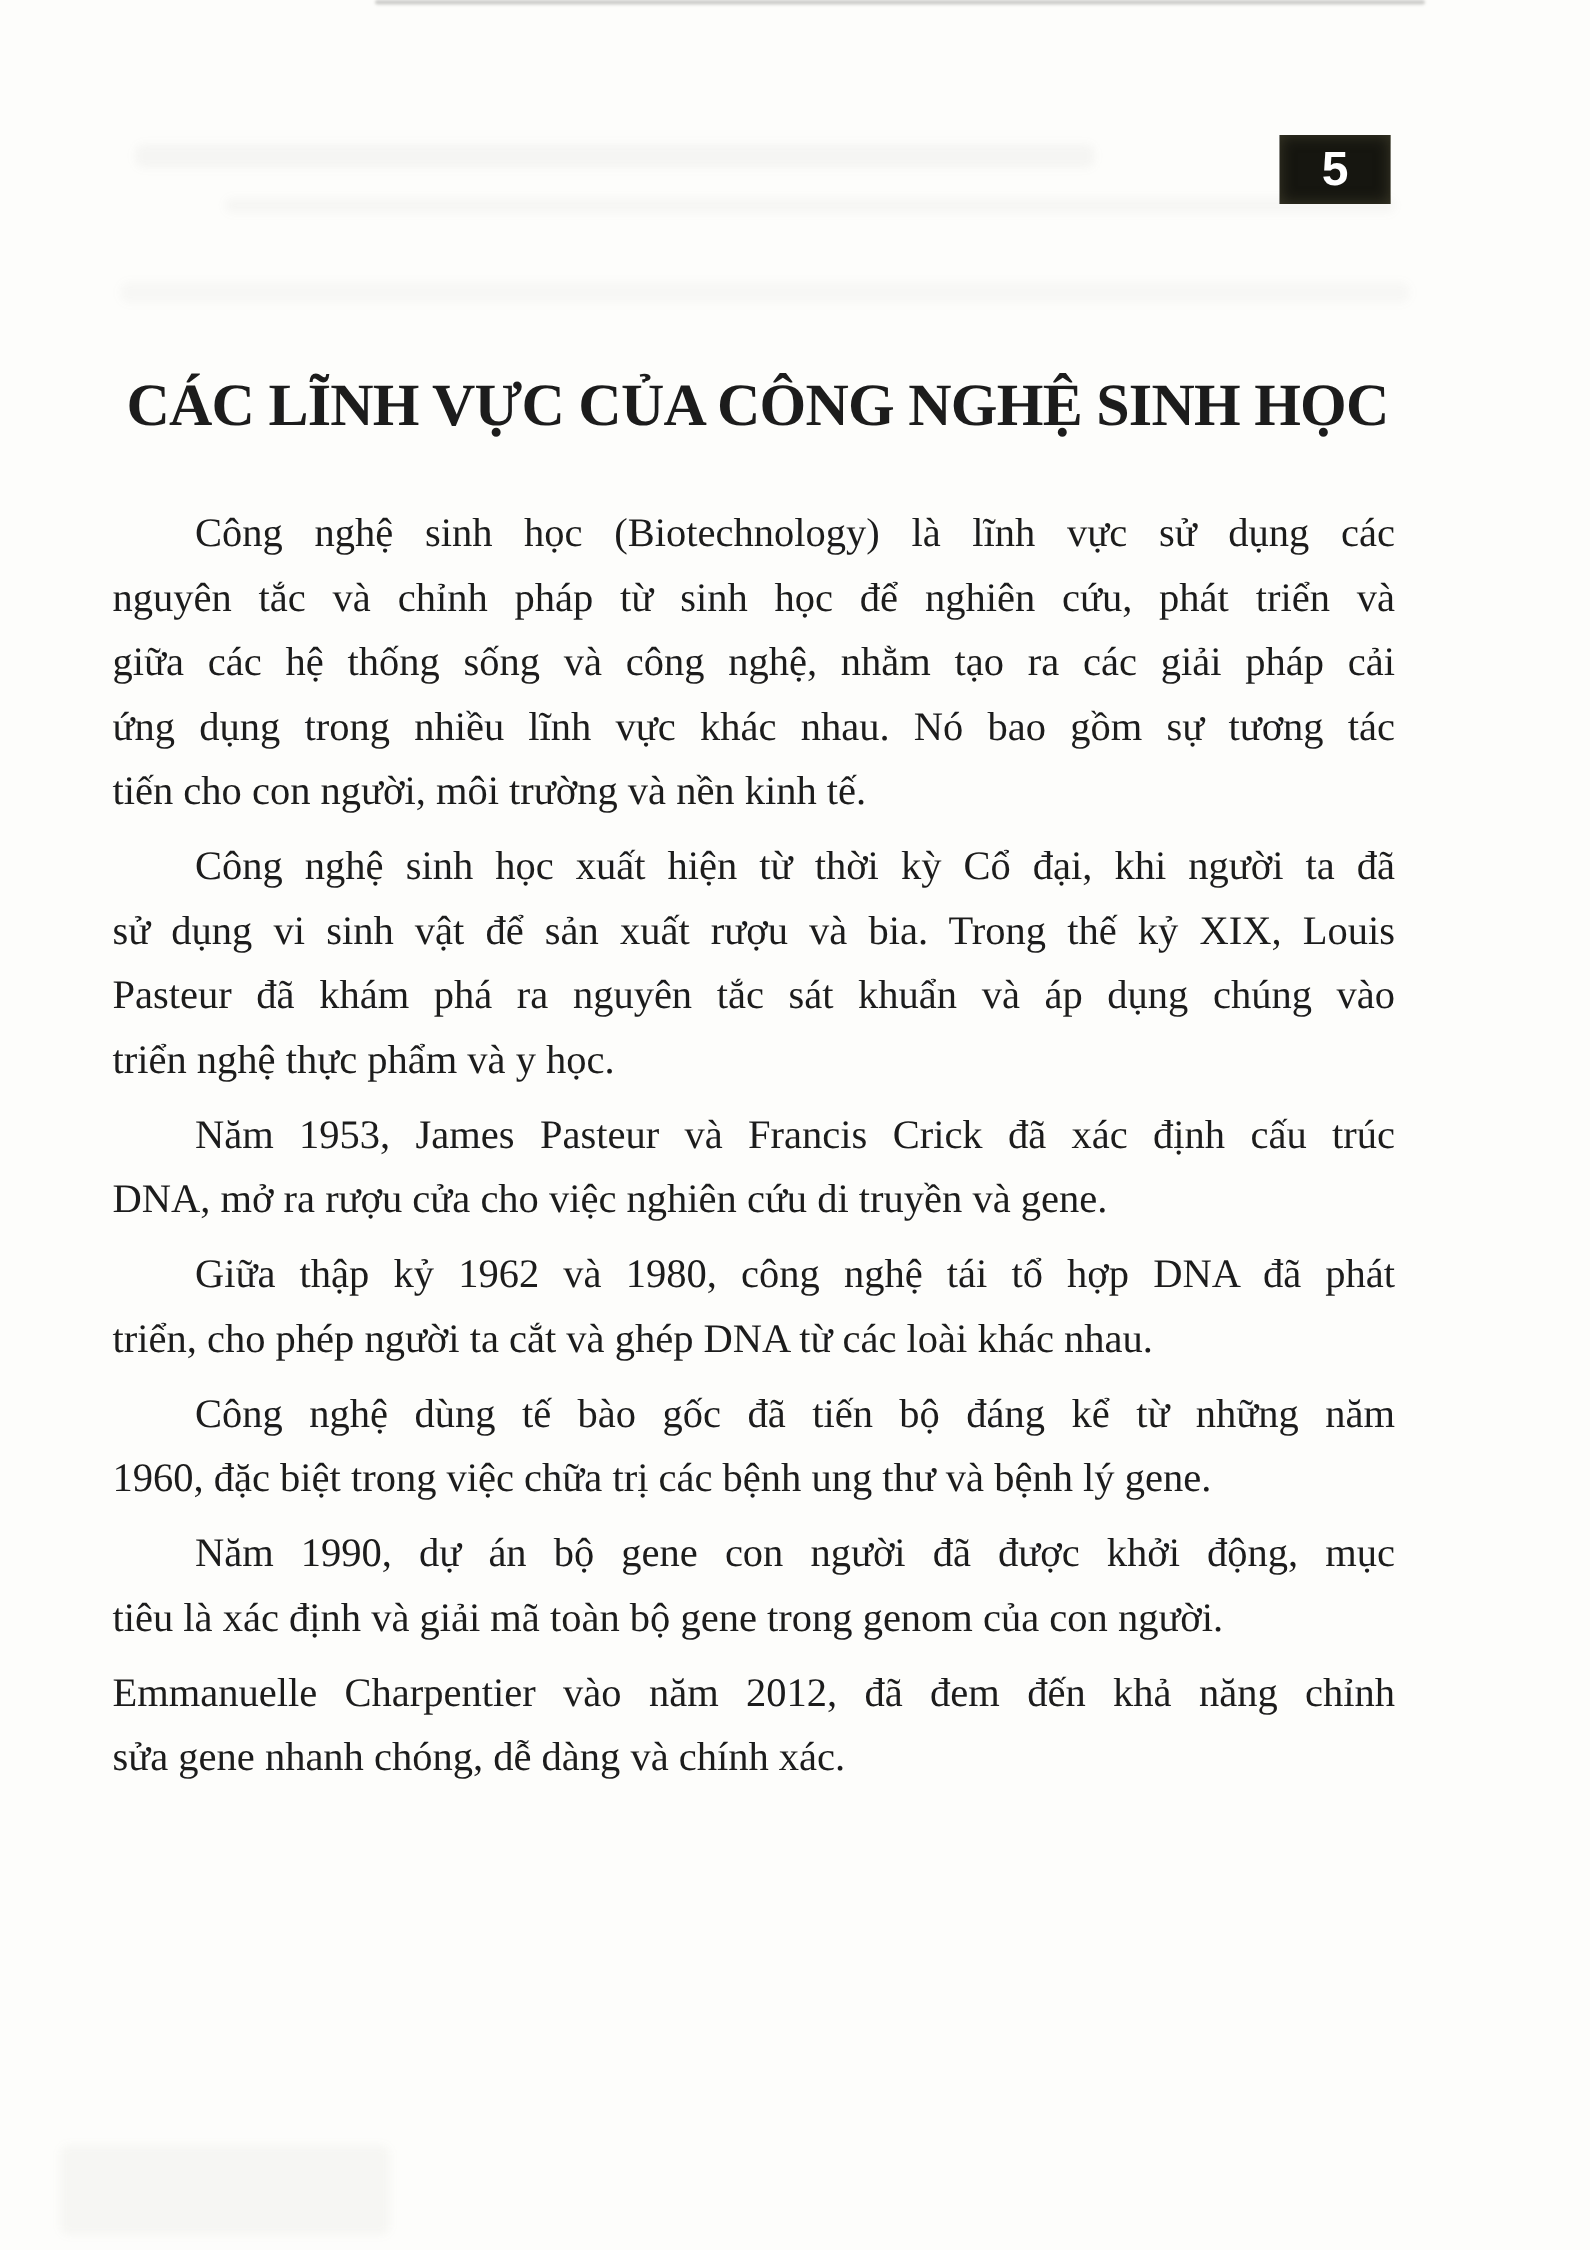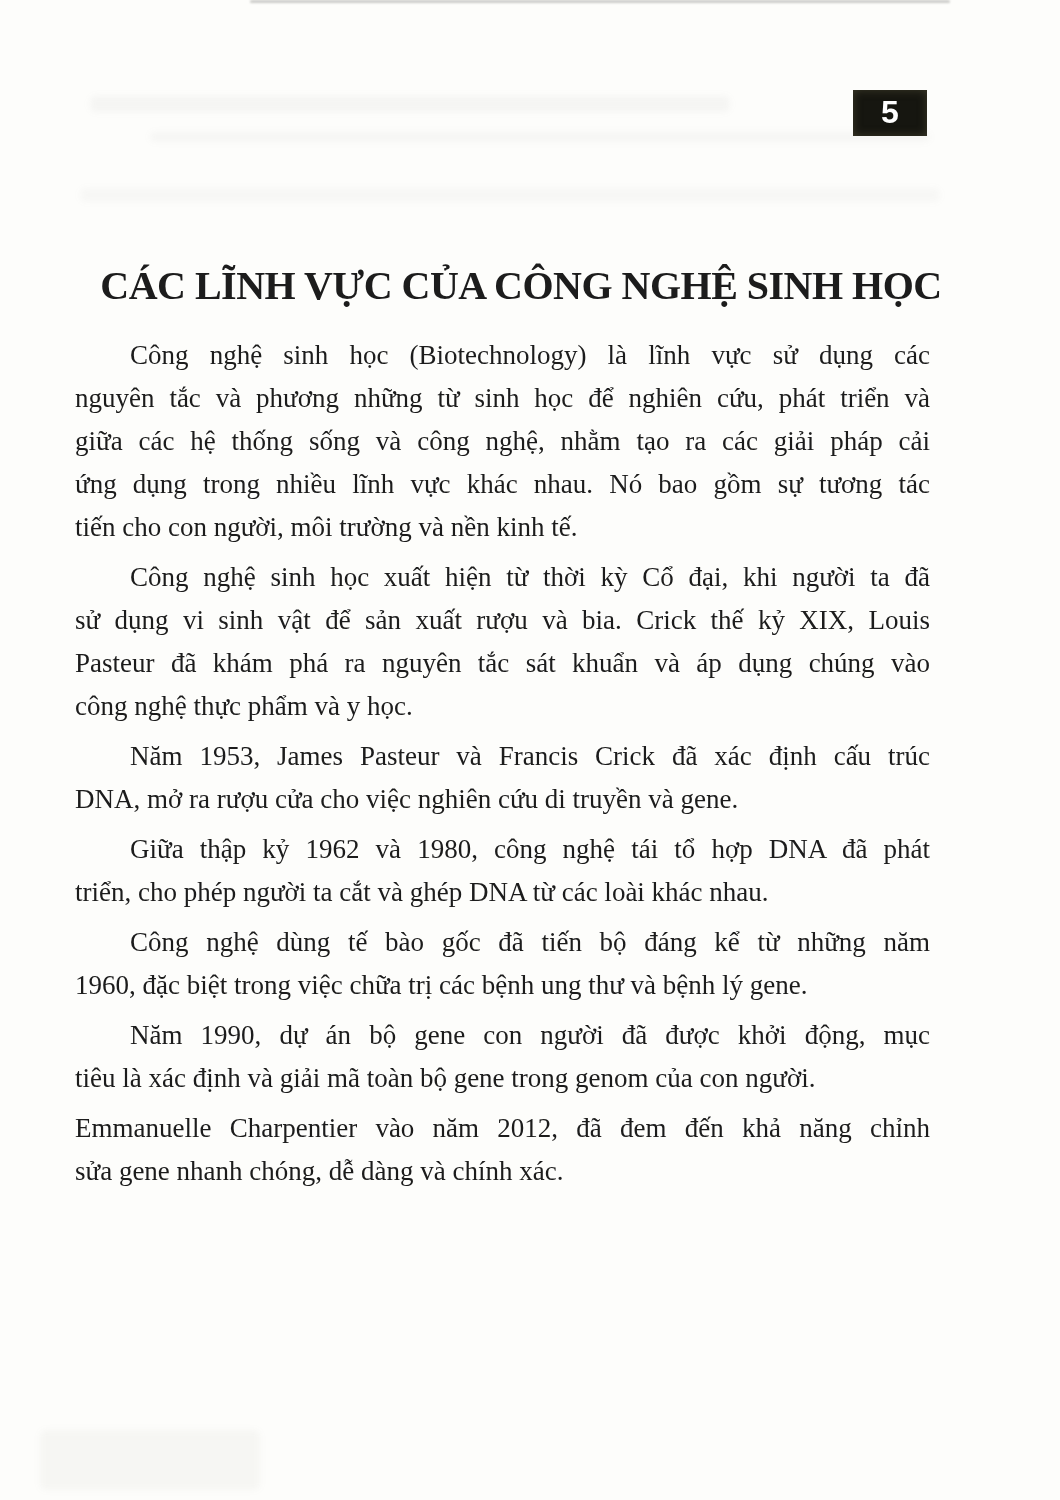--- a/index.html
+++ b/index.html
@@ -54,21 +54,21 @@
     font-size: 32px;
     line-height: 1;
     transform: translateY(-1px);
   }
 
   .doc-title {
     position: absolute;
     left: 70px;
     top: 246px;
     width: 870px;
-    margin: 16px;
+    margin: 0;
     text-align: center;
     font-weight: bold;
     font-size: 40px;
     line-height: 48px;
     letter-spacing: -0.5px;
     white-space: nowrap;
     color: var(--ink);
   }
 
   .body-text {
@@ -106,30 +106,30 @@
 
   <div class="page-number-box">
     <span class="num">5</span>
   </div>
 
   <h1 class="doc-title">CÁC LĨNH VỰC CỦA CÔNG NGHỆ SINH HỌC</h1>
 
   <div class="body-text">
       <div class="paragraph">
         <div class="line first">Công nghệ sinh học (Biotechnology) là lĩnh vực sử dụng các</div>
-        <div class="line">nguyên tắc và phương những từ sinh học để nghiên cứu, phát triển và</div>
+        <div class="line">nguyên tắc và chỉnh pháp từ sinh học để nghiên cứu, phát triển và</div>
         <div class="line">giữa các hệ thống sống và công nghệ, nhằm tạo ra các giải pháp cải</div>
         <div class="line">ứng dụng trong nhiều lĩnh vực khác nhau. Nó bao gồm sự tương tác</div>
         <div class="line last">tiến cho con người, môi trường và nền kinh tế.</div>
       </div>
       <div class="paragraph">
         <div class="line first">Công nghệ sinh học xuất hiện từ thời kỳ Cổ đại, khi người ta đã</div>
-        <div class="line">sử dụng vi sinh vật để sản xuất rượu và bia. Crick thế kỷ XIX, Louis</div>
+        <div class="line">sử dụng vi sinh vật để sản xuất rượu và bia. Trong thế kỷ XIX, Louis</div>
         <div class="line">Pasteur đã khám phá ra nguyên tắc sát khuẩn và áp dụng chúng vào</div>
-        <div class="line last">công nghệ thực phẩm và y học.</div>
+        <div class="line last">triển nghệ thực phẩm và y học.</div>
       </div>
       <div class="paragraph">
         <div class="line first">Năm 1953, James Pasteur và Francis Crick đã xác định cấu trúc</div>
         <div class="line last">DNA, mở ra rượu cửa cho việc nghiên cứu di truyền và gene.</div>
       </div>
       <div class="paragraph">
         <div class="line first">Giữa thập kỷ 1962 và 1980, công nghệ tái tổ hợp DNA đã phát</div>
         <div class="line last">triển, cho phép người ta cắt và ghép DNA từ các loài khác nhau.</div>
       </div>
       <div class="paragraph">

